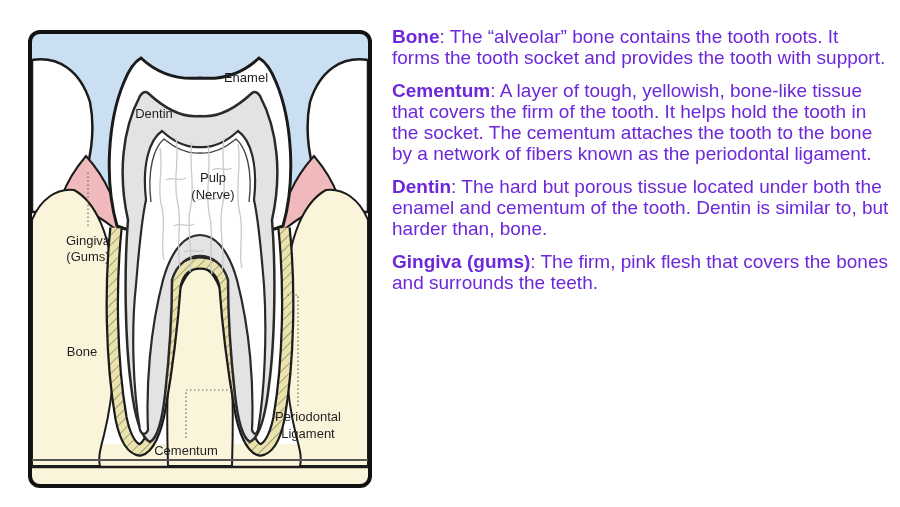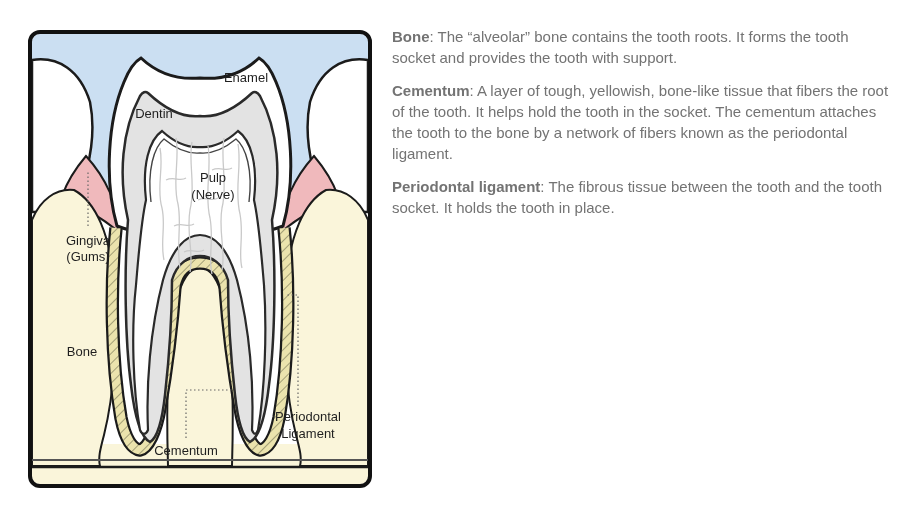--- a/index.html
+++ b/index.html
@@ -2,21 +2,21 @@
 <html><head>
 <meta charset="utf-8">
 <style>
   html,body{margin:0;padding:0;}
   body{
     width:900px;height:507px;overflow:hidden;background:#ffffff;
     font-family:"Liberation Sans",sans-serif;color:#1a1a1a;position:relative;
   }
   .figure{position:absolute;left:28px;top:30px;width:344px;height:458px;}
   .defs-panel{position:absolute;left:392px;top:26px;width:498px;}
-  .def{font-size:15px;line-height:21px;margin:0 0 12px 0;color:#737373;}
+  .def{font-size:19px;line-height:21px;margin:0 0 12px 0;color:#6d28d9;}
   .def strong{font-weight:bold;}
   svg text{font-family:"Liberation Sans",sans-serif;}
   .dlabel{font-size:13px;fill:#1f1f1f;}
 </style>
 </head>
 <body>
 
 <div class="figure">
 <svg width="344" height="458" viewBox="0 0 344 458">
   <defs>
@@ -93,15 +93,16 @@
     <text x="280" y="391" text-anchor="middle" class="dlabel">Periodontal</text>
     <text x="280" y="408" text-anchor="middle" class="dlabel">Ligament</text>
   </g>
 
   <rect x="2" y="2" width="340" height="454" rx="10" fill="none" stroke="#111111" stroke-width="4"></rect>
 </svg>
 </div>
 
 <div class="defs-panel">
   <p class="def"><strong>Bone</strong><span>: The “alveolar” bone contains the tooth roots. It forms the tooth socket and provides the tooth with support.</span></p>
-  <p class="def"><strong>Cementum</strong><span>: A layer of tough, yellowish, bone-like tissue that fibers the root of the tooth. It helps hold the tooth in the socket. The cementum attaches the tooth to the bone by a network of fibers known as the periodontal ligament.</span></p>
-  <p class="def"><strong>Periodontal ligament</strong><span>: The fibrous tissue between the tooth and the tooth socket. It holds the tooth in place.</span></p>
+  <p class="def"><strong>Cementum</strong><span>: A layer of tough, yellowish, bone-like tissue that covers the firm of the tooth. It helps hold the tooth in the socket. The cementum attaches the tooth to the bone by a network of fibers known as the periodontal ligament.</span></p>
+  <p class="def"><strong>Dentin</strong><span>: The hard but porous tissue located under both the enamel and cementum of the tooth. Dentin is similar to, but harder than, bone.</span></p>
+  <p class="def"><strong>Gingiva (gums)</strong><span>: The firm, pink flesh that covers the bones and surrounds the teeth.</span></p>
 </div>
 
 </body></html>

